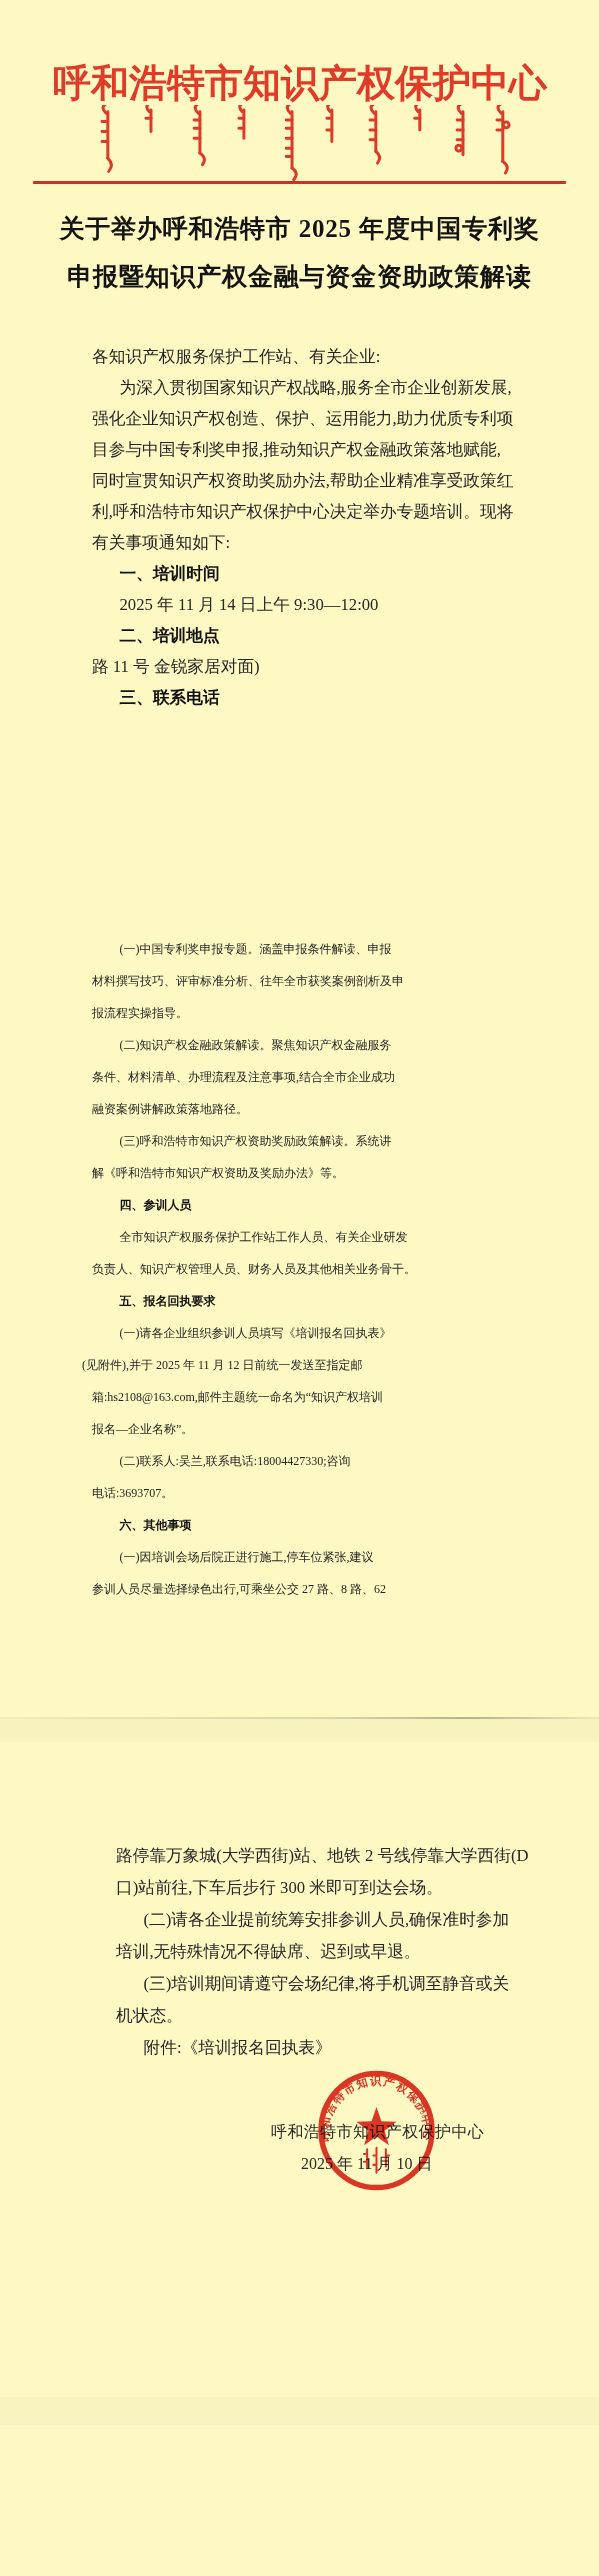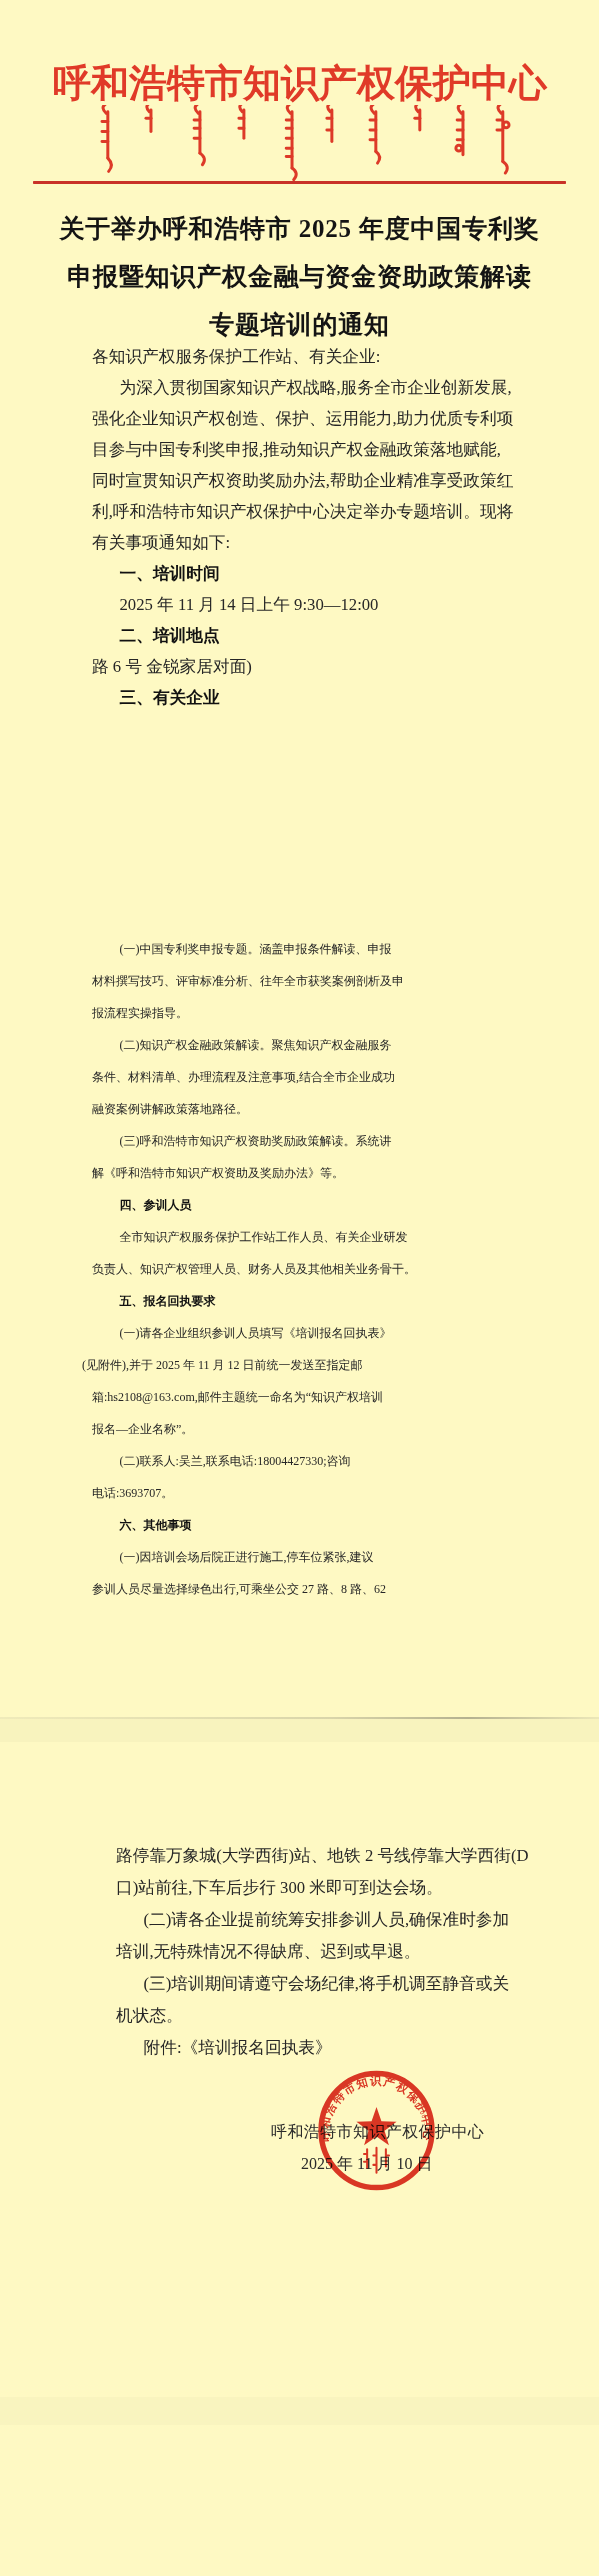--- a/index.html
+++ b/index.html
@@ -141,36 +141,35 @@
           <circle cx="4" cy="24" r="3.5"></circle>
         </g>
     </g>
   </svg>
 
   <div class="red-line"></div>
 
   <div class="doc-title">
     <div class="ln">关于举办呼和浩特市 2025 年度中国专利奖</div>
     <div class="ln">申报暨知识产权金融与资金资助政策解读</div>
-    <div class="ln">专题培训的通知</div>
   </div>
 
   <div class="tblock" id="blockA">
     <div class="ln">各知识产权服务保护工作站、有关企业:</div>
     <div class="ln ind">为深入贯彻国家知识产权战略,服务全市企业创新发展,</div>
     <div class="ln">强化企业知识产权创造、保护、运用能力,助力优质专利项</div>
     <div class="ln">目参与中国专利奖申报,推动知识产权金融政策落地赋能,</div>
     <div class="ln">同时宣贯知识产权资助奖励办法,帮助企业精准享受政策红</div>
     <div class="ln">利,呼和浩特市知识产权保护中心决定举办专题培训。现将</div>
     <div class="ln">有关事项通知如下:</div>
     <div class="ln ind h">一、培训时间</div>
     <div class="ln ind">2025 年 11 月 14 日上午 9:30—12:00</div>
     <div class="ln ind h">二、培训地点</div>
-    <div class="ln">路 6 号  金锐家居对面)</div>
-    <div class="ln ind h">三、有关企业</div>
+    <div class="ln">路 11 号  金锐家居对面)</div>
+    <div class="ln ind h">三、联系电话</div>
   </div>
 
   <div class="tblock" id="blockB">
     <div class="ln ind">(一)中国专利奖申报专题。涵盖申报条件解读、申报</div>
     <div class="ln">材料撰写技巧、评审标准分析、往年全市获奖案例剖析及申</div>
     <div class="ln">报流程实操指导。</div>
     <div class="ln ind">(二)知识产权金融政策解读。聚焦知识产权金融服务</div>
     <div class="ln">条件、材料清单、办理流程及注意事项,结合全市企业成功</div>
     <div class="ln">融资案例讲解政策落地路径。</div>
     <div class="ln ind">(三)呼和浩特市知识产权资助奖励政策解读。系统讲</div>

